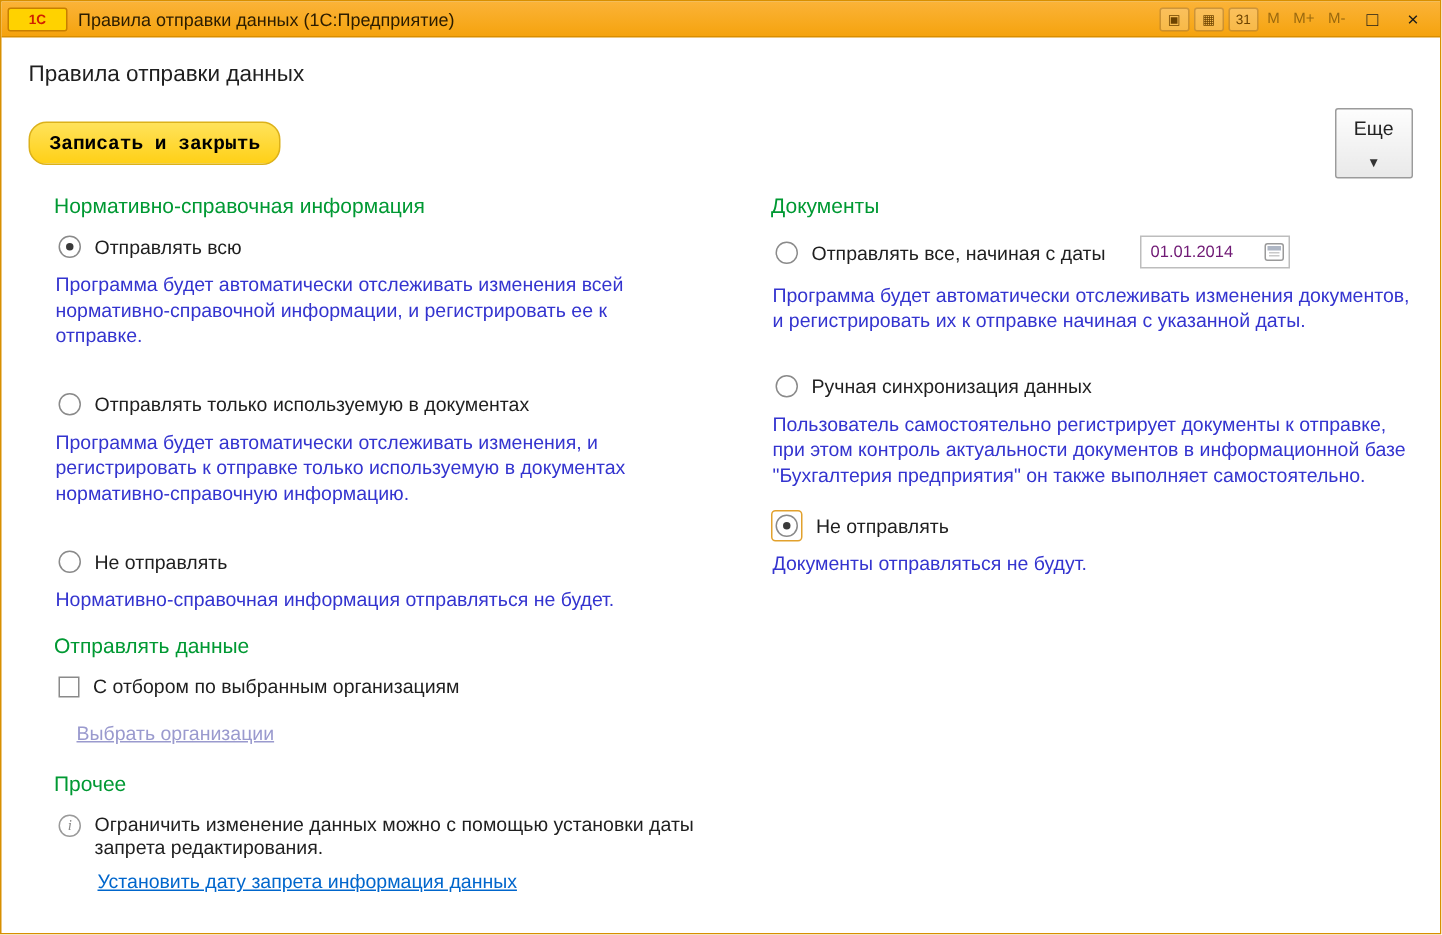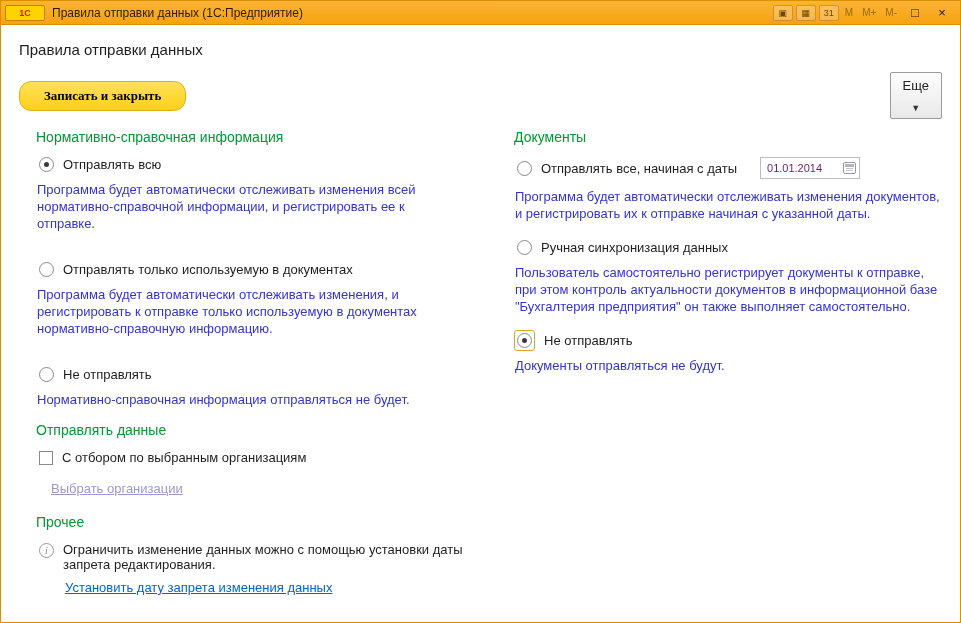--- a/index.html
+++ b/index.html
@@ -45,25 +45,25 @@
   }
   .win-ctl {
     width: 24px; height: 18px; text-align: center;
     font-size: 13px; line-height: 18px; color: #1a1a1a;
   }
   
   .content { padding: 12px 18px 0 18px; flex: 1; }
   h1.page-title { font-size: 15px; font-weight: 400; color: #1f1f1f; margin: 4px 0 14px; }
   .toolbar { display: flex; justify-content: space-between; align-items: center; margin-bottom: 8px; }
   .btn-primary {
-    font-family: Liberation Serif, serif;
+    font-family: Liberation Mono, monospace;
     font-size: 13px; font-weight: bold; color: #000;
     background: linear-gradient(#ffe25a, #ffd016);
     border: 1px solid #dcb11a; border-radius: 12px;
-    padding: 6px 24px; cursor: pointer;
+    padding: 6px 13px; cursor: pointer;
   }
   .btn-more {
     display: inline-flex; align-items: center; gap: 10px;
     font-size: 13px; color: #222;
     background: linear-gradient(#fdfdfd, #e9e9e9);
     border: 1px solid #9b9b9b; border-radius: 2px;
     padding: 5px 12px; cursor: pointer; flex-direction: column;
   }
   .btn-more .arrow { font-size: 9px; color: #333; }
   
@@ -95,21 +95,21 @@
   }
   .checkbox {
     width: 14px; height: 14px; flex: 0 0 14px;
     border: 1px solid #8a8a8a; background: #fff; display: inline-block;
   }
   .note {
     color: #3434cf; font-size: 13px; line-height: 17px;
     margin: 9px 0 30px 18px; max-width: 408px;
   }
   .col-right .note { max-width: 432px; }
-  .note.mb12 { margin-bottom: 18px; }
+  .note.mb12 { margin-bottom: 28px; }
   .note.mb18 { margin-bottom: 18px; }
   .note.mb14 { margin-bottom: 14px; }
   .link {
     font-size: 13px; color: #0066cc; text-decoration: underline;
     display: inline-block; cursor: pointer;
   }
   .link.muted { color: #9a9ace; }
   .link-organizations { margin: 16px 0 4px 32px; }
   .link-date-ban { margin: 8px 0 0 46px; }
   .info-row {
@@ -209,21 +209,21 @@
           <span>С отбором по выбранным организациям</span>
         </div>
         <div class="link muted link-organizations">Выбрать организации</div>
 
         <h2 class="section later">Прочее</h2>
 
         <div class="info-row">
           <span class="info-icon">i</span>
           <span>Ограничить изменение данных можно с помощью установки даты запрета редактирования.</span>
         </div>
-        <div class="link link-date-ban">Установить дату запрета изменения данных</div>
+        <div class="link link-date-ban">Установить дату запрета информация данных</div>
       </div>
 
       <div class="col-right">
         <h2 class="section">Документы</h2>
 
         <div class="opt-row">
           <span class="radio"></span>
           <span>Отправлять все, начиная с даты</span>
           <span class="date-box">
             <input value="01.01.2014" style="">

